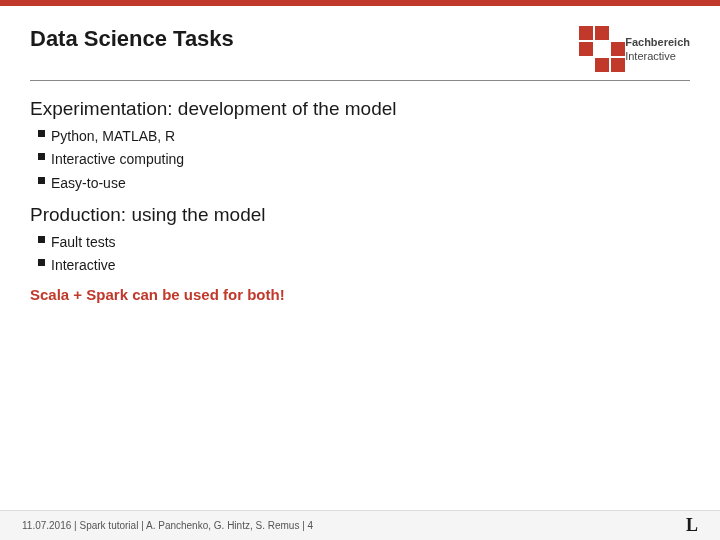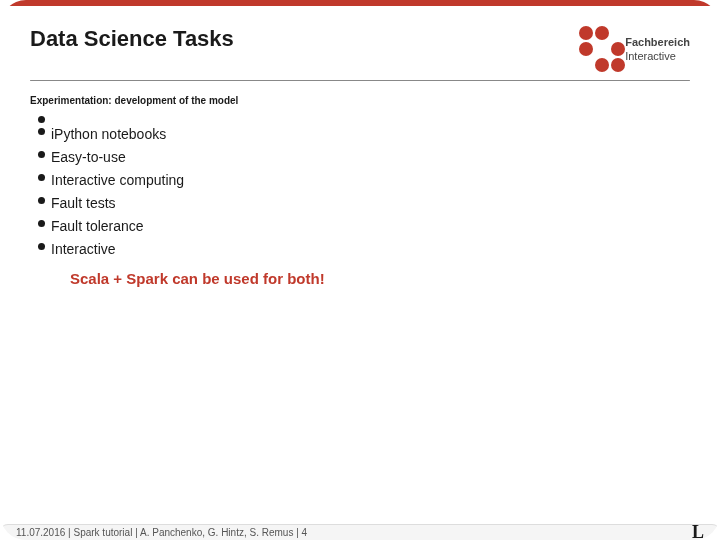--- a/index.html
+++ b/index.html
@@ -1,15 +1,15 @@
 <!DOCTYPE html>
 <html><head>
   <meta charset="utf-8">
   <style>
-    * { margin: 0; padding: 0; box-sizing: border-box; border-radius: 26px; }
+    * { margin: 0; padding: 0; box-sizing: border-box; }
 
     body {
       width: 720px;
       height: 540px;
       background: #ffffff;
       font-family: Arial, sans-serif;
       overflow: hidden;
     }
 
     .top-bar {
@@ -73,22 +73,22 @@
       margin-bottom: 12px;
     }
 
     .content-area {
       font-size: 14px;
       line-height: 1.65;
       color: #1a1a1a;
     }
 
     .section-heading {
-      font-weight: bold;
-      font-size: 10px;
+      font-weight: normal;
+      font-size: 19px;
       margin-top: 4px;
       margin-bottom: 1px;
     }
 
     .bullet-item {
       display: flex;
       align-items: flex-start;
       padding-left: 8px;
     }
 
@@ -100,34 +100,33 @@
       margin-right: 6px;
       margin-top: 5px;
       flex-shrink: 0;
     }
 
     .highlight-line {
       font-size: 15px;
       font-weight: bold;
       color: #c0392b;
       margin-top: 6px;
-      margin-left: 40px;
     }
 
     .footer-bar {
       position: absolute;
       bottom: 0;
       left: 0;
       right: 0;
-      height: 16px;
+      height: 30px;
       background: #f5f5f5;
       border-top: 1px solid #ddd;
       display: flex;
       align-items: center;
-      padding: 0 16px;
+      padding: 0 22px;
       justify-content: space-between;
     }
 
     .footer-text {
       font-size: 10px;
       color: #555;
     }
 
     .footer-logo {
       font-size: 18px;
@@ -168,42 +167,36 @@
   </div>
 
   <hr class="divider">
 
   <div class="content-area">
 
     <div class="section-heading">Experimentation: development of the model</div>
 
     <div class="bullet-item">
       <span class="bullet-square"></span>
-    </div>
-    <div class="bullet-item">
-      <span class="bullet-square"></span>
-      <span>iPython notebooks</span>
+      <span>Python, MATLAB, R</span>
+    </div>
+    <div class="bullet-item">
+      <span class="bullet-square"></span>
+      <span>Interactive computing</span>
     </div>
     <div class="bullet-item">
       <span class="bullet-square"></span>
       <span>Easy-to-use</span>
     </div>
-    <div class="bullet-item">
-      <span class="bullet-square"></span>
-      <span>Interactive computing</span>
-    </div>
-
+
+    <div class="section-heading">Production: using the model</div>
 
     <div class="bullet-item">
       <span class="bullet-square"></span>
       <span>Fault tests</span>
-    </div>
-    <div class="bullet-item">
-      <span class="bullet-square"></span>
-      <span>Fault tolerance</span>
     </div>
     <div class="bullet-item">
       <span class="bullet-square"></span>
       <span>Interactive</span>
     </div>
 
     <div class="highlight-line">Scala + Spark can be used for both!</div>
 
   </div>
 

